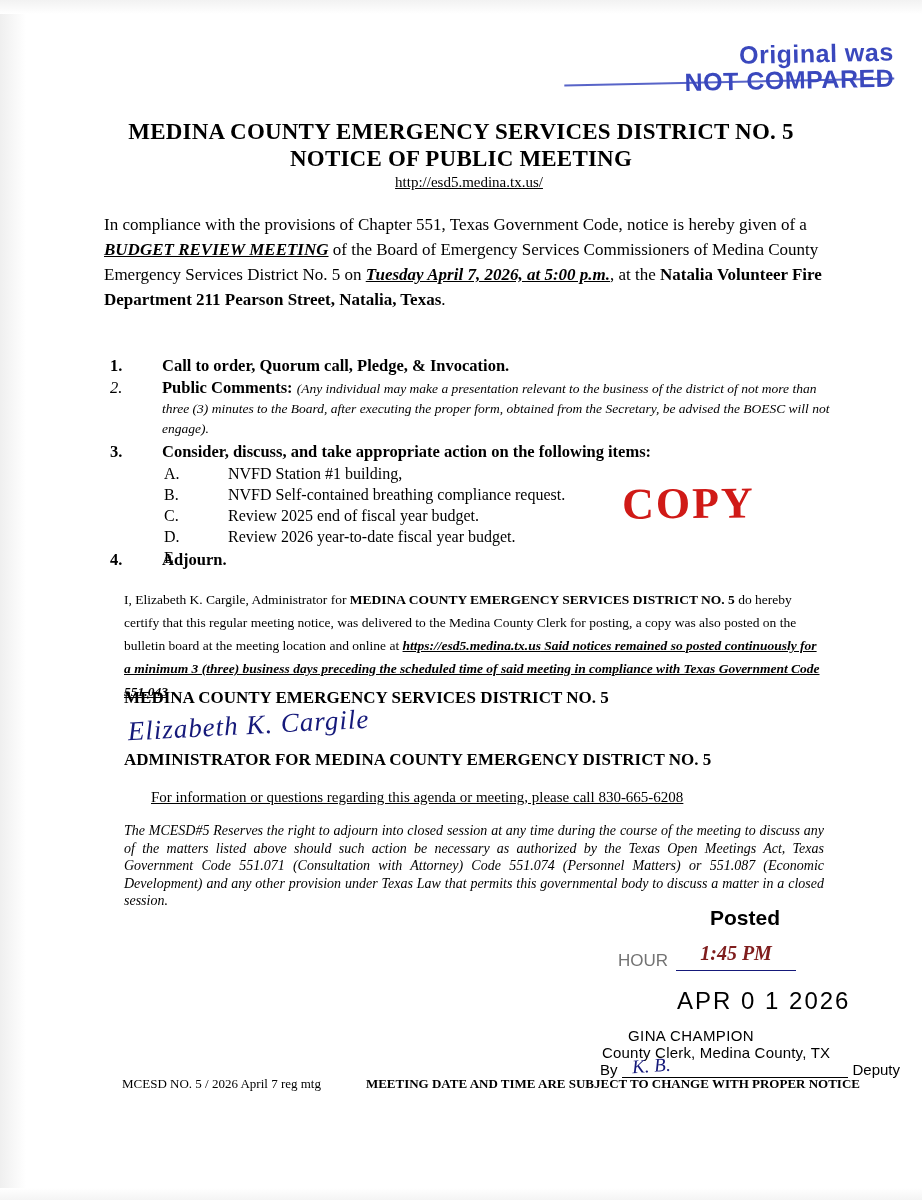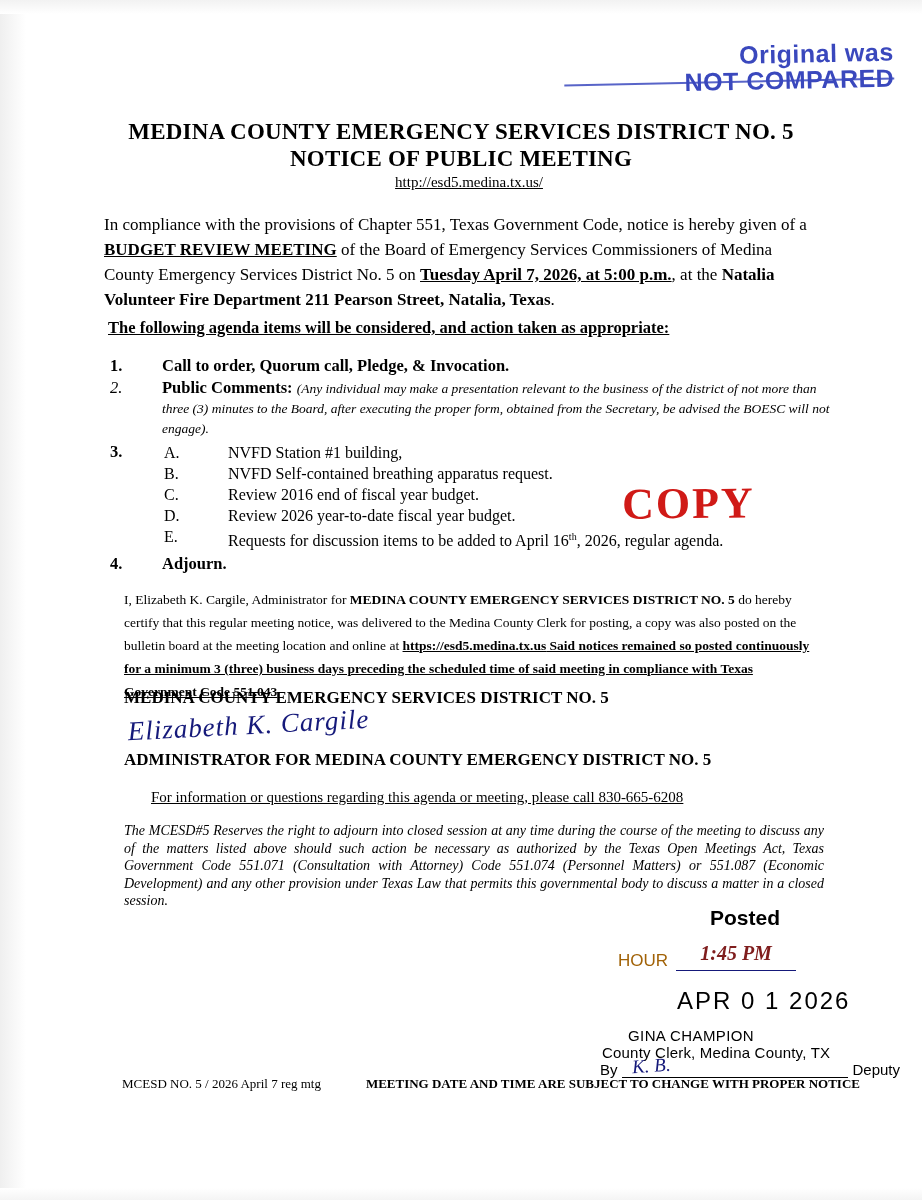--- a/index.html
+++ b/index.html
@@ -108,21 +108,21 @@
   .para-compliance {
     position: absolute;
     left: 104px;
     top: 212px;
     width: 718px;
     font-size: 17px;
     line-height: 25px;
     text-align: left;
   }
   .para-compliance b { font-weight: bold; }
-  .u { text-decoration: underline; }
+  .u { text-decoration: underline; font-style: italic; }
 
   .agenda-head {
     position: absolute;
     left: 108px;
     top: 318px;
     width: 720px;
     font-size: 16.5px;
     font-weight: bold;
     text-decoration: underline;
   }
@@ -249,21 +249,21 @@
     width: 230px;
     margin-left: 30px;
   }
   .hour-row {
     margin-top: 12px;
     margin-left: 18px;
     font-size: 17px;
     display: flex;
     align-items: flex-end;
   }
-  .hour-label { color: #a16207; }
+  .hour-label { color: #737373; }
   .hour-value {
     margin-left: 8px;
     color: #7f1d1d;
     font-family: "Liberation Serif", serif;
     font-style: italic;
     font-weight: bold;
     font-size: 20px;
     border-bottom: 1.5px solid #15197a;
     width: 120px;
     text-align: center;
@@ -345,59 +345,58 @@
   <h1 class="title">
     <span>MEDINA COUNTY EMERGENCY SERVICES DISTRICT NO. 5</span>
     <span class="title-line2">NOTICE OF PUBLIC MEETING</span>
   </h1>
   <div class="url">http://esd5.medina.tx.us/</div>
 
   <div class="para-compliance">
     <span>In compliance with the provisions of Chapter 551, Texas Government Code, notice is hereby given of a </span><b class="u">BUDGET REVIEW MEETING</b><span> of the Board of Emergency Services Commissioners of Medina County Emergency Services District No. 5 on </span><b class="u">Tuesday April 7, 2026, at 5:00 p.m.</b><span>, at the </span><b>Natalia Volunteer Fire Department 211 Pearson Street, Natalia, Texas</b><span>.</span>
   </div>
 
-  <div class="agenda-head">The following agenda items will be considered, and action taken as appropriate:</div>
 
   <div class="items">
 
     <div class="item">
       <span class="item-num bold">1.</span>
       <div class="item-body bold">Call to order, Quorum call, Pledge, &amp; Invocation.</div>
     </div>
 
     <div class="item item2">
       <span class="item-num">2.</span>
       <div class="item-body">
         <span class="bold">Public Comments:</span>
         <span class="public-comments-text">(Any individual may make a presentation relevant to the business of the district of not more than three (3) minutes to the Board, after executing the proper form, obtained from the Secretary, be advised the BOESC will not engage).</span>
       </div>
     </div>
 
     <div class="item" style="margin-top:4px;">
       <span class="item-num bold">3.</span>
+      <div class="item-body bold">Consider, discuss, and take appropriate action on the following items:</div>
       <div class="sub-list">
         <div class="sub-item">
           <span class="sub-letter">A.</span>
           <span class="sub-text">NVFD Station #1 building,</span>
         </div>
         <div class="sub-item">
           <span class="sub-letter">B.</span>
-          <span class="sub-text">NVFD Self-contained breathing apparatus request.</span>
+          <span class="sub-text">NVFD Self-contained breathing compliance request.</span>
         </div>
         <div class="sub-item">
           <span class="sub-letter">C.</span>
-          <span class="sub-text">Review 2016 end of fiscal year budget.</span>
+          <span class="sub-text">Review 2025 end of fiscal year budget.</span>
         </div>
         <div class="sub-item">
           <span class="sub-letter">D.</span>
           <span class="sub-text">Review 2026 year-to-date fiscal year budget.</span>
         </div>
         <div class="sub-item">
           <span class="sub-letter">E.</span>
-          <span class="sub-text">Requests for discussion items to be added to April 16<sup>th</sup>, 2026, regular agenda.</span>
         </div>
       </div>
     </div>
 
     <div class="item" style="margin-top:3px;">
       <span class="item-num bold">4.</span>
       <div class="item-body bold">Adjourn.</div>
     </div>
   </div>
 

